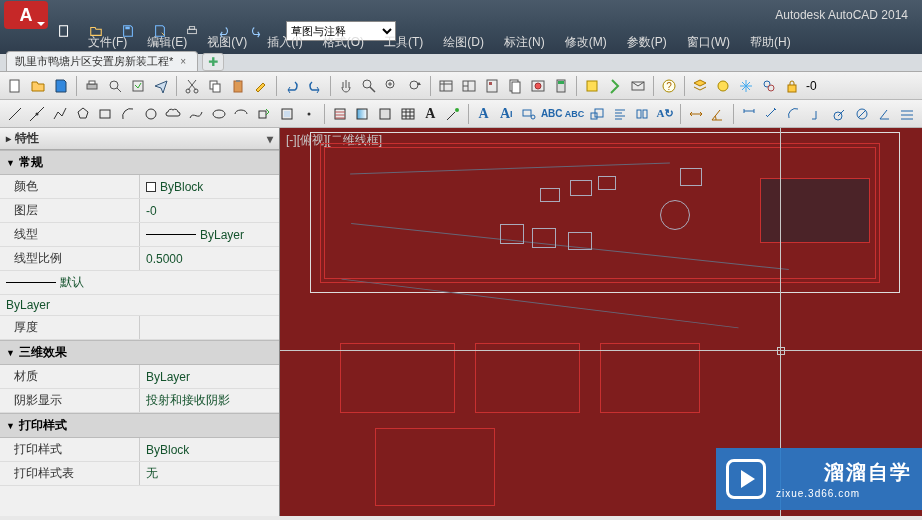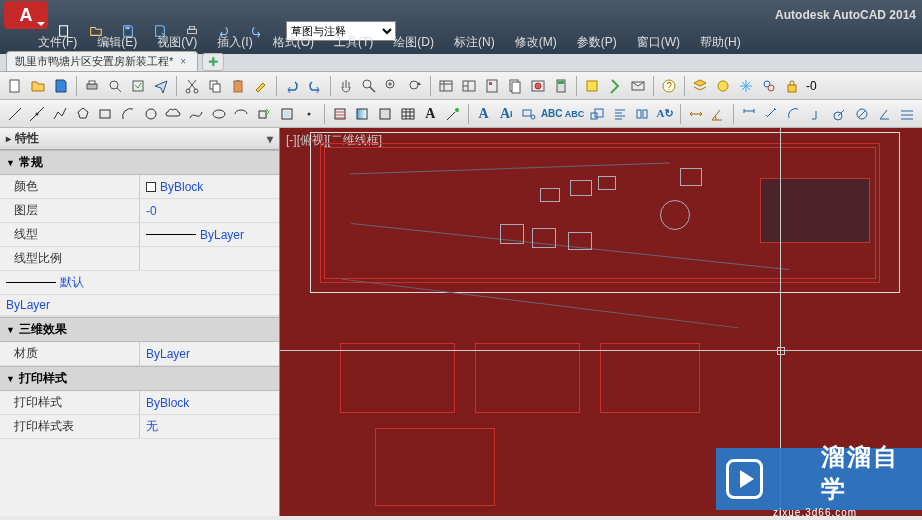--- a/index.html
+++ b/index.html
@@ -7,24 +7,24 @@
 
 
 .titlebar { height: 30px; background: linear-gradient(#4a5a6a, #3a4a5a); display: flex; align-items: center; padding: 0 4px; color: #fff; }
 .autocad-logo { width: 44px; height: 28px; background: #c62828; border-radius: 4px; display: flex; align-items: center; justify-content: center; font-weight: bold; font-size: 18px; color: #fff; margin-right: 6px; cursor: pointer; position: relative; }
 .autocad-logo::after { content: ''; position: absolute; right: 3px; bottom: 3px; border-left: 4px solid transparent; border-right: 4px solid transparent; border-top: 4px solid #fff; }
 .qat { display: flex; gap: 12px; align-items: center; margin-top: 32px; }
 .qat-btn { width: 20px; height: 20px; display: flex; align-items: center; justify-content: center; border-radius: 2px; cursor: pointer; }
 .qat-btn svg { width: 14px; height: 14px; }
 .workspace-select { margin-left: 8px; height: 20px; background: #fff; border: 1px solid #888; font-size: 11px; min-width: 110px; }
 .title-spacer { flex: 1; }
-.app-title { font-size: 12px; color: #ddd; margin-right: 2px; font-weight: bold; }
-
-
-.menubar { height: 24px; background: linear-gradient(#3a4a5a, #2f3d4d); display: flex; align-items: center; padding-left: 28px; }
+.app-title { font-size: 12px; color: #ddd; margin-right: 10px; }
+
+
+.menubar { height: 24px; background: linear-gradient(#3a4a5a, #2f3d4d); display: flex; align-items: center; padding-left: 78px; }
 .menu-item { color: #ddd; font-size: 12px; padding: 0 10px; height: 100%; display: flex; align-items: center; cursor: pointer; }
 
 
 .tabrow { height: 18px; background: #d8dce0; display: flex; align-items: flex-end; padding-left: 6px; border-bottom: 1px solid #aaa; }
 .file-tab { background: #eef0f2; border: 1px solid #aaa; border-bottom: none; border-radius: 4px 4px 0 0; height: 20px; padding: 0 8px; font-size: 11px; color: #333; display: flex; align-items: center; gap: 4px; }
 .tab-close { width: 12px; height: 12px; display: flex; align-items: center; justify-content: center; cursor: pointer; font-size: 10px; color: #666; }
 .tab-add { width: 22px; height: 18px; margin-left: 4px; background: #e6e8ea; border: 1px solid #bbb; border-radius: 3px; display: flex; align-items: center; justify-content: center; font-size: 12px; color: #4a6; cursor: pointer; }
 
 
 .toolbar { height: 28px; background: linear-gradient(#f4f4f4, #e0e0e0); border-bottom: 1px solid #b8b8b8; display: flex; align-items: center; padding: 0 4px; gap: 1px; }
@@ -42,41 +42,41 @@
 .props-title { height: 22px; background: linear-gradient(#f4f4f4, #dadada); border-bottom: 1px solid #aaa; display: flex; align-items: center; padding: 0 6px; font-size: 12px; font-weight: bold; color: #333; }
 .props-title .x { margin-left: auto; cursor: pointer; color: #555; }
 .props-header { height: 32px; padding: 4px 6px; display: flex; align-items: center; gap: 4px; background: #eaeaea; }
 .sel-combo { flex: 1; height: 22px; font-size: 12px; border: 1px solid #888; background: #fff; }
 .props-hbtn { width: 22px; height: 22px; border: 1px solid #aaa; background: linear-gradient(#fff,#e6e6e6); display: flex; align-items: center; justify-content: center; cursor: pointer; border-radius: 2px; }
 .props-hbtn svg { width: 14px; height: 14px; }
 .props-table { overflow: auto; flex: 1; }
 .cat-row { background: #d6d6d6; font-size: 12px; font-weight: bold; padding: 3px 6px; border-top: 1px solid #bbb; border-bottom: 1px solid #bbb; display: flex; align-items: center; gap: 4px; }
 .prop-row { display: flex; font-size: 12px; border-bottom: 1px solid #ddd; }
 .prop-label { width: 140px; padding: 3px 14px; color: #333; border-right: 1px solid #ccc; }
-.prop-value { flex: 1; padding: 3px 6px; color: #1d4ed8; display: flex; align-items: center; gap: 4px; }
+.prop-value { flex: 1; padding: 3px 6px; color: #14532d; display: flex; align-items: center; gap: 4px; }
 .swatch { width: 10px; height: 10px; border: 1px solid #333; background: #fff; display: inline-block; }
 .linepreview { display: inline-block; width: 50px; height: 1px; background: #000; }
 
 
 .viewport { flex: 1; position: relative; background: #7f1d1d; overflow: hidden; }
 .vp-label { position: absolute; top: 4px; left: 6px; color: #c8c8c8; font-size: 12px; }
 .crosshair-v { position: absolute; left: 500px; top: 0; bottom: 0; width: 1px; background: #c8c8c8; }
 .crosshair-h { position: absolute; top: 222px; left: 0; right: 0; height: 1px; background: #c8c8c8; }
 .cursor-box { position: absolute; left: 497px; top: 219px; width: 8px; height: 8px; border: 1px solid #c8c8c8; }
 .sel-rect { position: absolute; left: 30px; top: 4px; width: 590px; height: 161px; border: 1px solid #ddd; }
 .drawing-bg { position: absolute; inset: 0; }
 .redbox { position: absolute; border: 1px solid #c83030; }
 .dwg-line { position: absolute; background: #667; }
 
 
 .watermark { position: absolute; right: 0; bottom: 6px; height: 62px; width: 206px; background: rgba(40,120,200,0.92); display: flex; align-items: center; justify-content: center; gap: 10px; padding: 6px 10px; }
 .wm-play { width: 40px; height: 40px; border: 3px solid #fff; border-radius: 8px; display: flex; align-items: center; justify-content: center; }
 .wm-play::before { content: ''; border-left: 14px solid #fff; border-top: 9px solid transparent; border-bottom: 9px solid transparent; margin-left: 4px; }
 .wm-text { display: flex; flex-direction: column; align-items: flex-start; color: #fff; }
-.wm-main { font-size: 24px; font-weight: bold; letter-spacing: 2px; margin-left: 48px; }
+.wm-main { font-size: 20px; font-weight: bold; letter-spacing: 2px; margin-left: 48px; }
 .wm-sub { font-size: 10px; letter-spacing: 1px; margin-top: 2px; }
 </style>
 </head>
 <body>
 
 <div class="titlebar">
   <div class="autocad-logo">A</div>
   <div class="qat">
     <div class="qat-btn">
         <svg viewBox="0 0 16 16">
@@ -562,36 +562,42 @@
         <div class="prop-row">
           <div class="prop-label">图层</div>
           <div class="prop-value">-0</div>
         </div>
         <div class="prop-row">
           <div class="prop-label">线型</div>
           <div class="prop-value"><span class="linepreview"></span> ByLayer</div>
         </div>
         <div class="prop-row">
           <div class="prop-label">线型比例</div>
+          <div class="prop-value">0.5000</div>
         </div>
         <div class="prop-row">
           <div class="prop-value"><span class="linepreview"></span> 默认</div>
         </div>
         <div class="prop-row">
           <div class="prop-value">ByLayer</div>
         </div>
         <div class="prop-row">
+          <div class="prop-label">厚度</div>
         </div>
         <div class="cat-row">
           <span style="font-size:9px">▼</span>
           <span>三维效果</span>
         </div>
         <div class="prop-row">
           <div class="prop-label">材质</div>
           <div class="prop-value">ByLayer</div>
+        </div>
+        <div class="prop-row">
+          <div class="prop-label">阴影显示</div>
+          <div class="prop-value">投射和接收阴影</div>
         </div>
         <div class="cat-row">
           <span style="font-size:9px">▼</span>
           <span>打印样式</span>
         </div>
         <div class="prop-row">
           <div class="prop-label">打印样式</div>
           <div class="prop-value">ByBlock</div>
         </div>
         <div class="prop-row">

